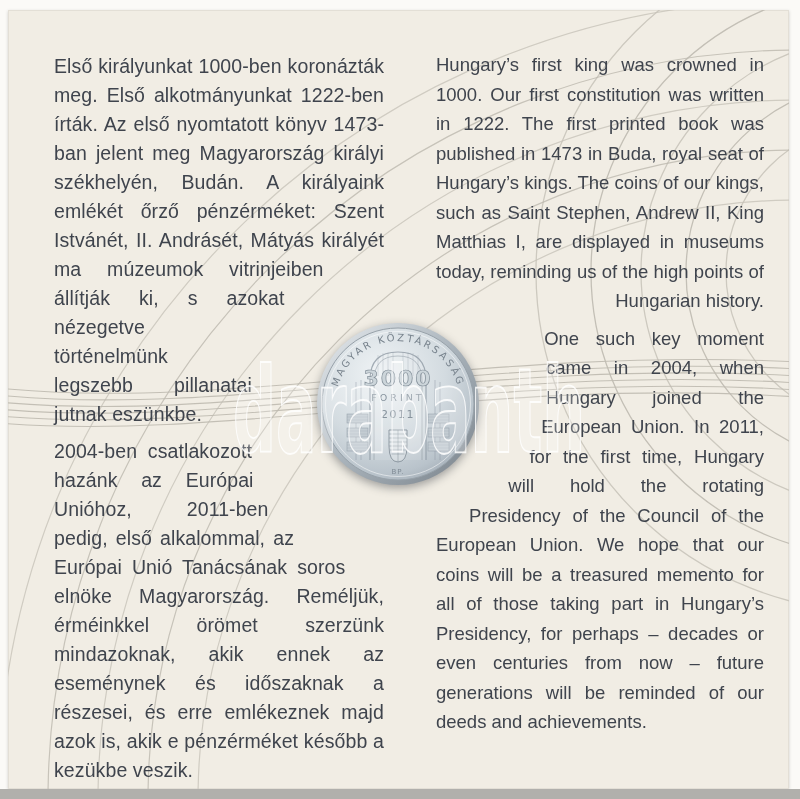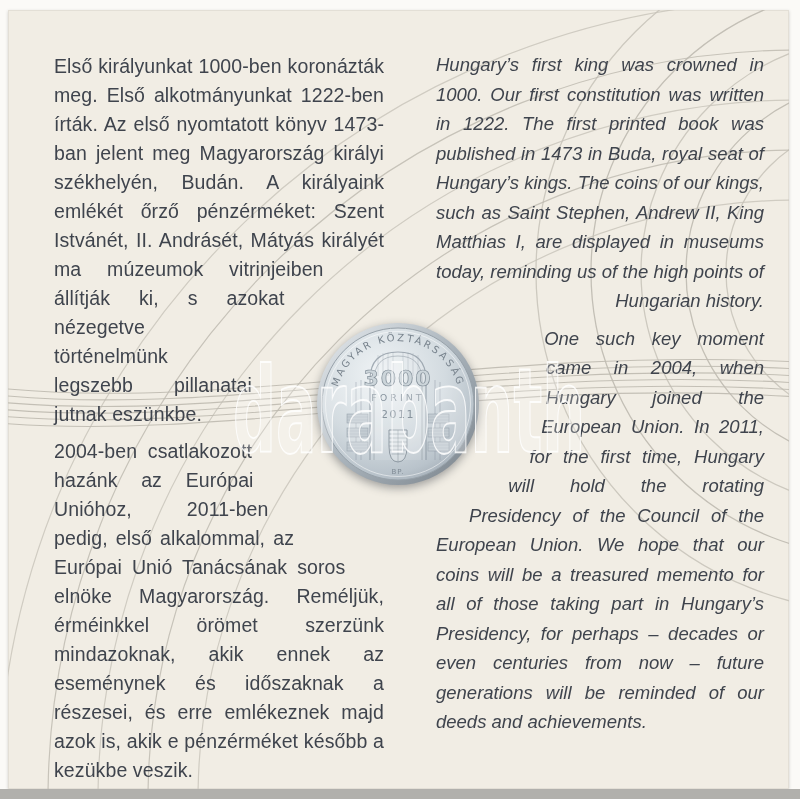--- a/index.html
+++ b/index.html
@@ -14,21 +14,21 @@
     position:absolute;left:8px;top:10px;width:781px;height:779px;
     background:#f1ede4;
     box-shadow:0 0 0 1px #e3dfd6 inset, 0 1px 3px rgba(0,0,0,.18);
     overflow:hidden;
   }
   .curves{position:absolute;left:0;top:0;width:100%;height:100%;}
 
   .col{position:absolute;color:#3f444d;text-align:justify;}
   .col p{margin:8px;}
   .col-left{left:38px;top:34px;width:346px;font-size:19.5px;line-height:29px;letter-spacing:.1px;}
-  .col-right{left:420px;top:32px;width:344px;font-size:18.5px;line-height:29.5px;font-style:italic;}
+  .col-right{left:420px;top:32px;width:344px;font-size:18.5px;line-height:29.5px;}
   .p2-left{margin-top:31px;}
   .p2-right{margin-top:46px;}
   .align-last-right{text-align-last:right;}
 
   .spacer{display:block;}
   .spacer-l{
     float:right;width:132px;height:512px;
     shape-outside:circle(146px at 138px 362px);
   }
   .spacer-r{

